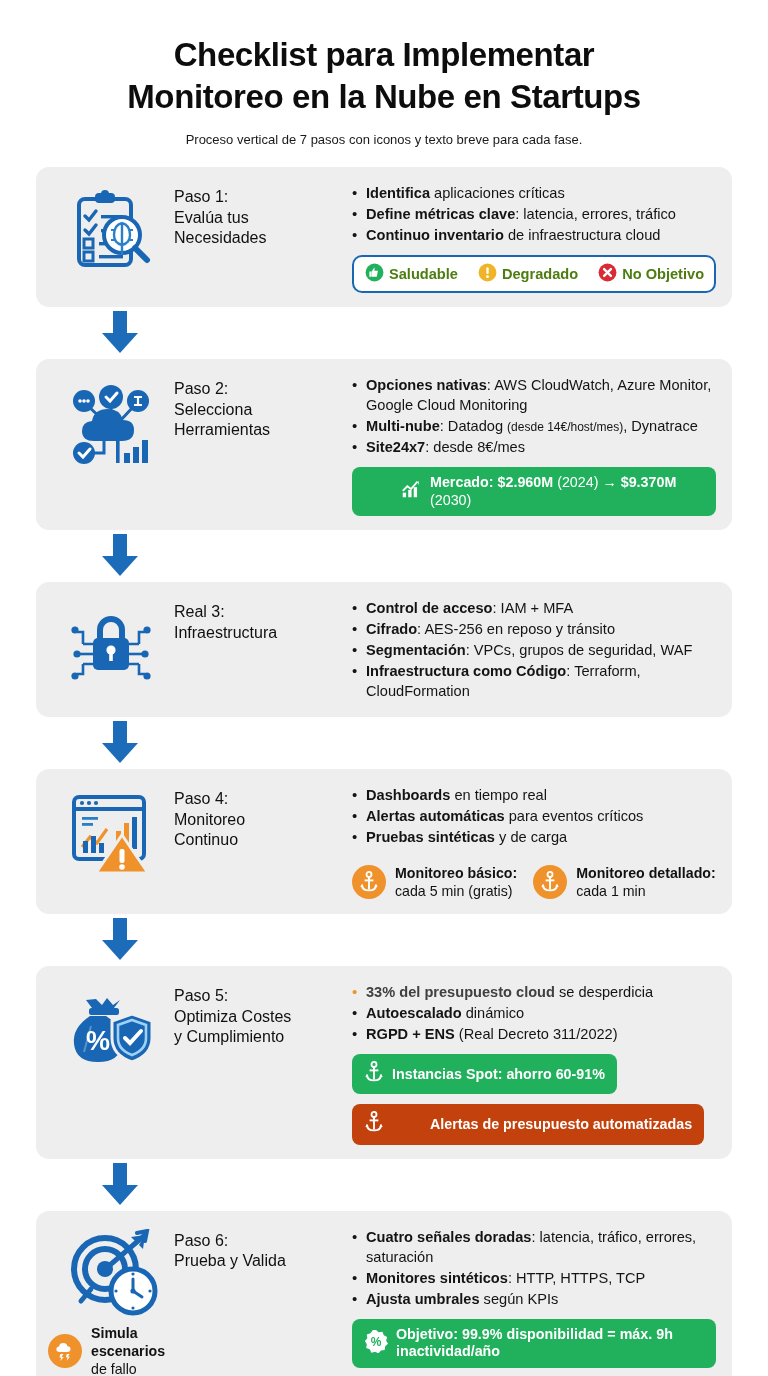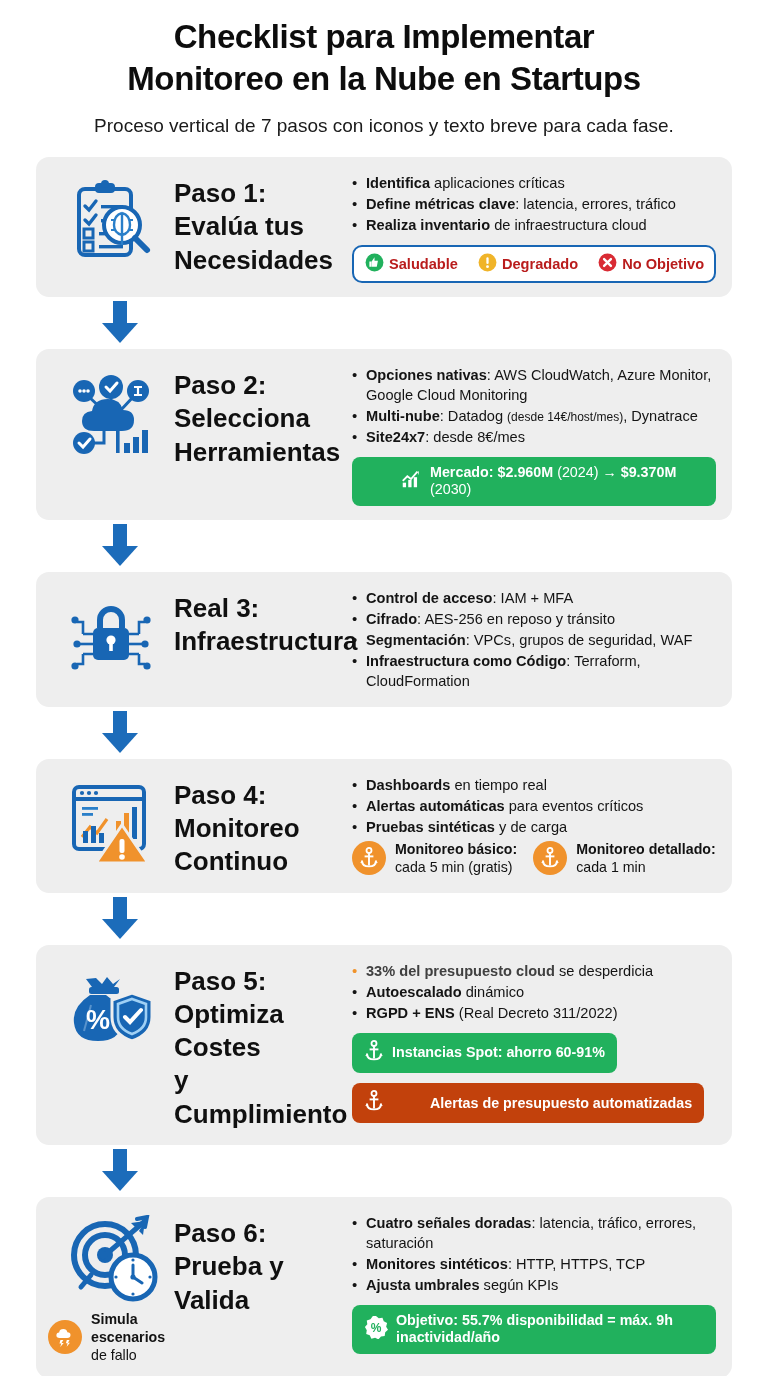--- a/index.html
+++ b/index.html
@@ -9,31 +9,31 @@
     font-family: "Liberation Sans", sans-serif;
   }
   body {
     width: 768px;
     min-height: 1376px;
     padding: 0;
     position: relative;
   }
 
   
-  .header { padding: 16px 40px 0; text-align: center; }
+  .header { padding: 34px 40px 0; text-align: center; }
   .title {
     font-size: 33px;
     font-weight: bold;
     color: #0d0d0d;
     line-height: 1.28;
     letter-spacing: -0.4px;
   }
   .subtitle {
     margin-top: 14px;
-    font-size: 19px;
+    font-size: 13px;
     color: #1a1a1a;
     line-height: 1.3;
   }
 
   
   .flow { padding: 18px 36px 0; }
   .step-wrap { position: relative; }
 
   .card {
     position: relative;
@@ -54,22 +54,22 @@
     padding-top: 4px;
     flex-direction: column;
     align-items: center;
   }
   .icon-col svg { display: block; }
 
   .heading-col {
     flex: 0 0 178px;
     width: 178px;
     padding-top: 6px;
-    font-size: 26px;
-    font-weight: bold;
+    font-size: 16px;
+    font-weight: normal;
     color: #101010;
     line-height: 1.28;
   }
 
   .body-col { flex: 1 1 auto; padding-top: 3px; min-width: 0; }
 
   ul.bullets { list-style: none; }
   ul.bullets li {
     position: relative;
     padding-left: 14px;
@@ -109,21 +109,21 @@
     border-radius: 10px;
     padding: 6px 11px;
     width: 100%;
   }
   .pill-status .st {
     display: flex;
     align-items: center;
     gap: 5px;
     font-size: 14.6px;
     font-weight: bold;
-    color: #b91c1c;
+    color: #4d7c0f;
     white-space: nowrap;
   }
   .pill-status .sep { flex: 0 0 6px; }
 
   .badge {
     display: flex;
     align-items: center;
     gap: 8px;
     border-radius: 8px;
     padding: 7px 12px;
@@ -159,21 +159,21 @@
 
   
   .connector {
     height: 52px;
     display: flex;
     align-items: center;
     padding-left: 62px;
   }
   .connector svg { display: block; }
 
-  .sub-badges { margin-top: 2px; align-items: flex-end; }
+  .sub-badges { margin-top: 16px; align-items: flex-end; }
 </style>
 </head>
 <body>
 
 <div class="header">
   <div class="title">
     <div>Checklist para Implementar</div>
     <div>Monitoreo en la Nube en Startups</div>
   </div>
   <div class="subtitle">Proceso vertical de 7 pasos con iconos y texto breve para cada fase.</div>
@@ -205,21 +205,21 @@
         </div>
         <div class="heading-col">
       <div>Paso 1:</div>
       <div>Evalúa tus</div>
       <div>Necesidades</div>
     </div>
         <div class="body-col">
           <ul class="bullets">
             <li class=""><b>Identifica</b> aplicaciones críticas</li>
             <li class=""><b>Define métricas clave</b>: latencia, errores, tráfico</li>
-            <li class=""><b>Realiza inventario</b> de infraestructura cloud</li>
+            <li class=""><b>Continuo inventario</b> de infraestructura cloud</li>
           </ul>
           <div class="badge-row">
       <div class="pill-status">
               <span class="st">
           <span><svg width="19" height="19" viewBox="0 0 20 20">
                     <circle cx="10" cy="10" r="9.4" fill="#21b15d"></circle>
         <path d="M7 9 l3 -4.5 v3.6 h3.6 l-1.2 6.4 H7 z M4.6 9 h2.1 v5.5 H4.6 z" fill="#fff"></path>
                   </svg></span>
           <span>Saludable</span>
         </span>
@@ -534,19 +534,19 @@
             <li class=""><b>Cuatro señales doradas</b>: latencia, tráfico, errores, saturación</li>
             <li class=""><b>Monitores sintéticos</b>: HTTP, HTTPS, TCP</li>
             <li class=""><b>Ajusta umbrales</b> según KPIs</li>
           </ul>
           <div class="badge-row">
             <div class="badge green">
       <span><svg width="24" height="24" viewBox="0 0 26 26">
         <path d="M13 1 l3 2.6 l4 -0.6 l1.4 3.8 l3.6 1.8 l-1 4 l2 3.4 l-3 2.8 l-0.6 4 l-4 0.6 l-2.8 3 l-3.6 -1.8 l-4 1 l-1.8 -3.6 l-3.8 -1.4 l0.6 -4 L1 13 l2.6 -3 l-0.6 -4 l4 -1.4 L9.6 1 z" fill="#fff"></path>
         <text x="13" y="18" text-anchor="middle" font-family="Liberation Sans, sans-serif" font-size="13" font-weight="bold" fill="#21b15d">%</text>
                 </svg></span>
-      <span class="badge-txt"><span>Objetivo: 55.7% disponibilidad = máx. 9h inactividad/año</span></span>
+      <span class="badge-txt"><span>Objetivo: 99.9% disponibilidad = máx. 9h inactividad/año</span></span>
     </div>
           </div>
         </div>
       </div>
     </div>
   </div>
 
 </body></html>

